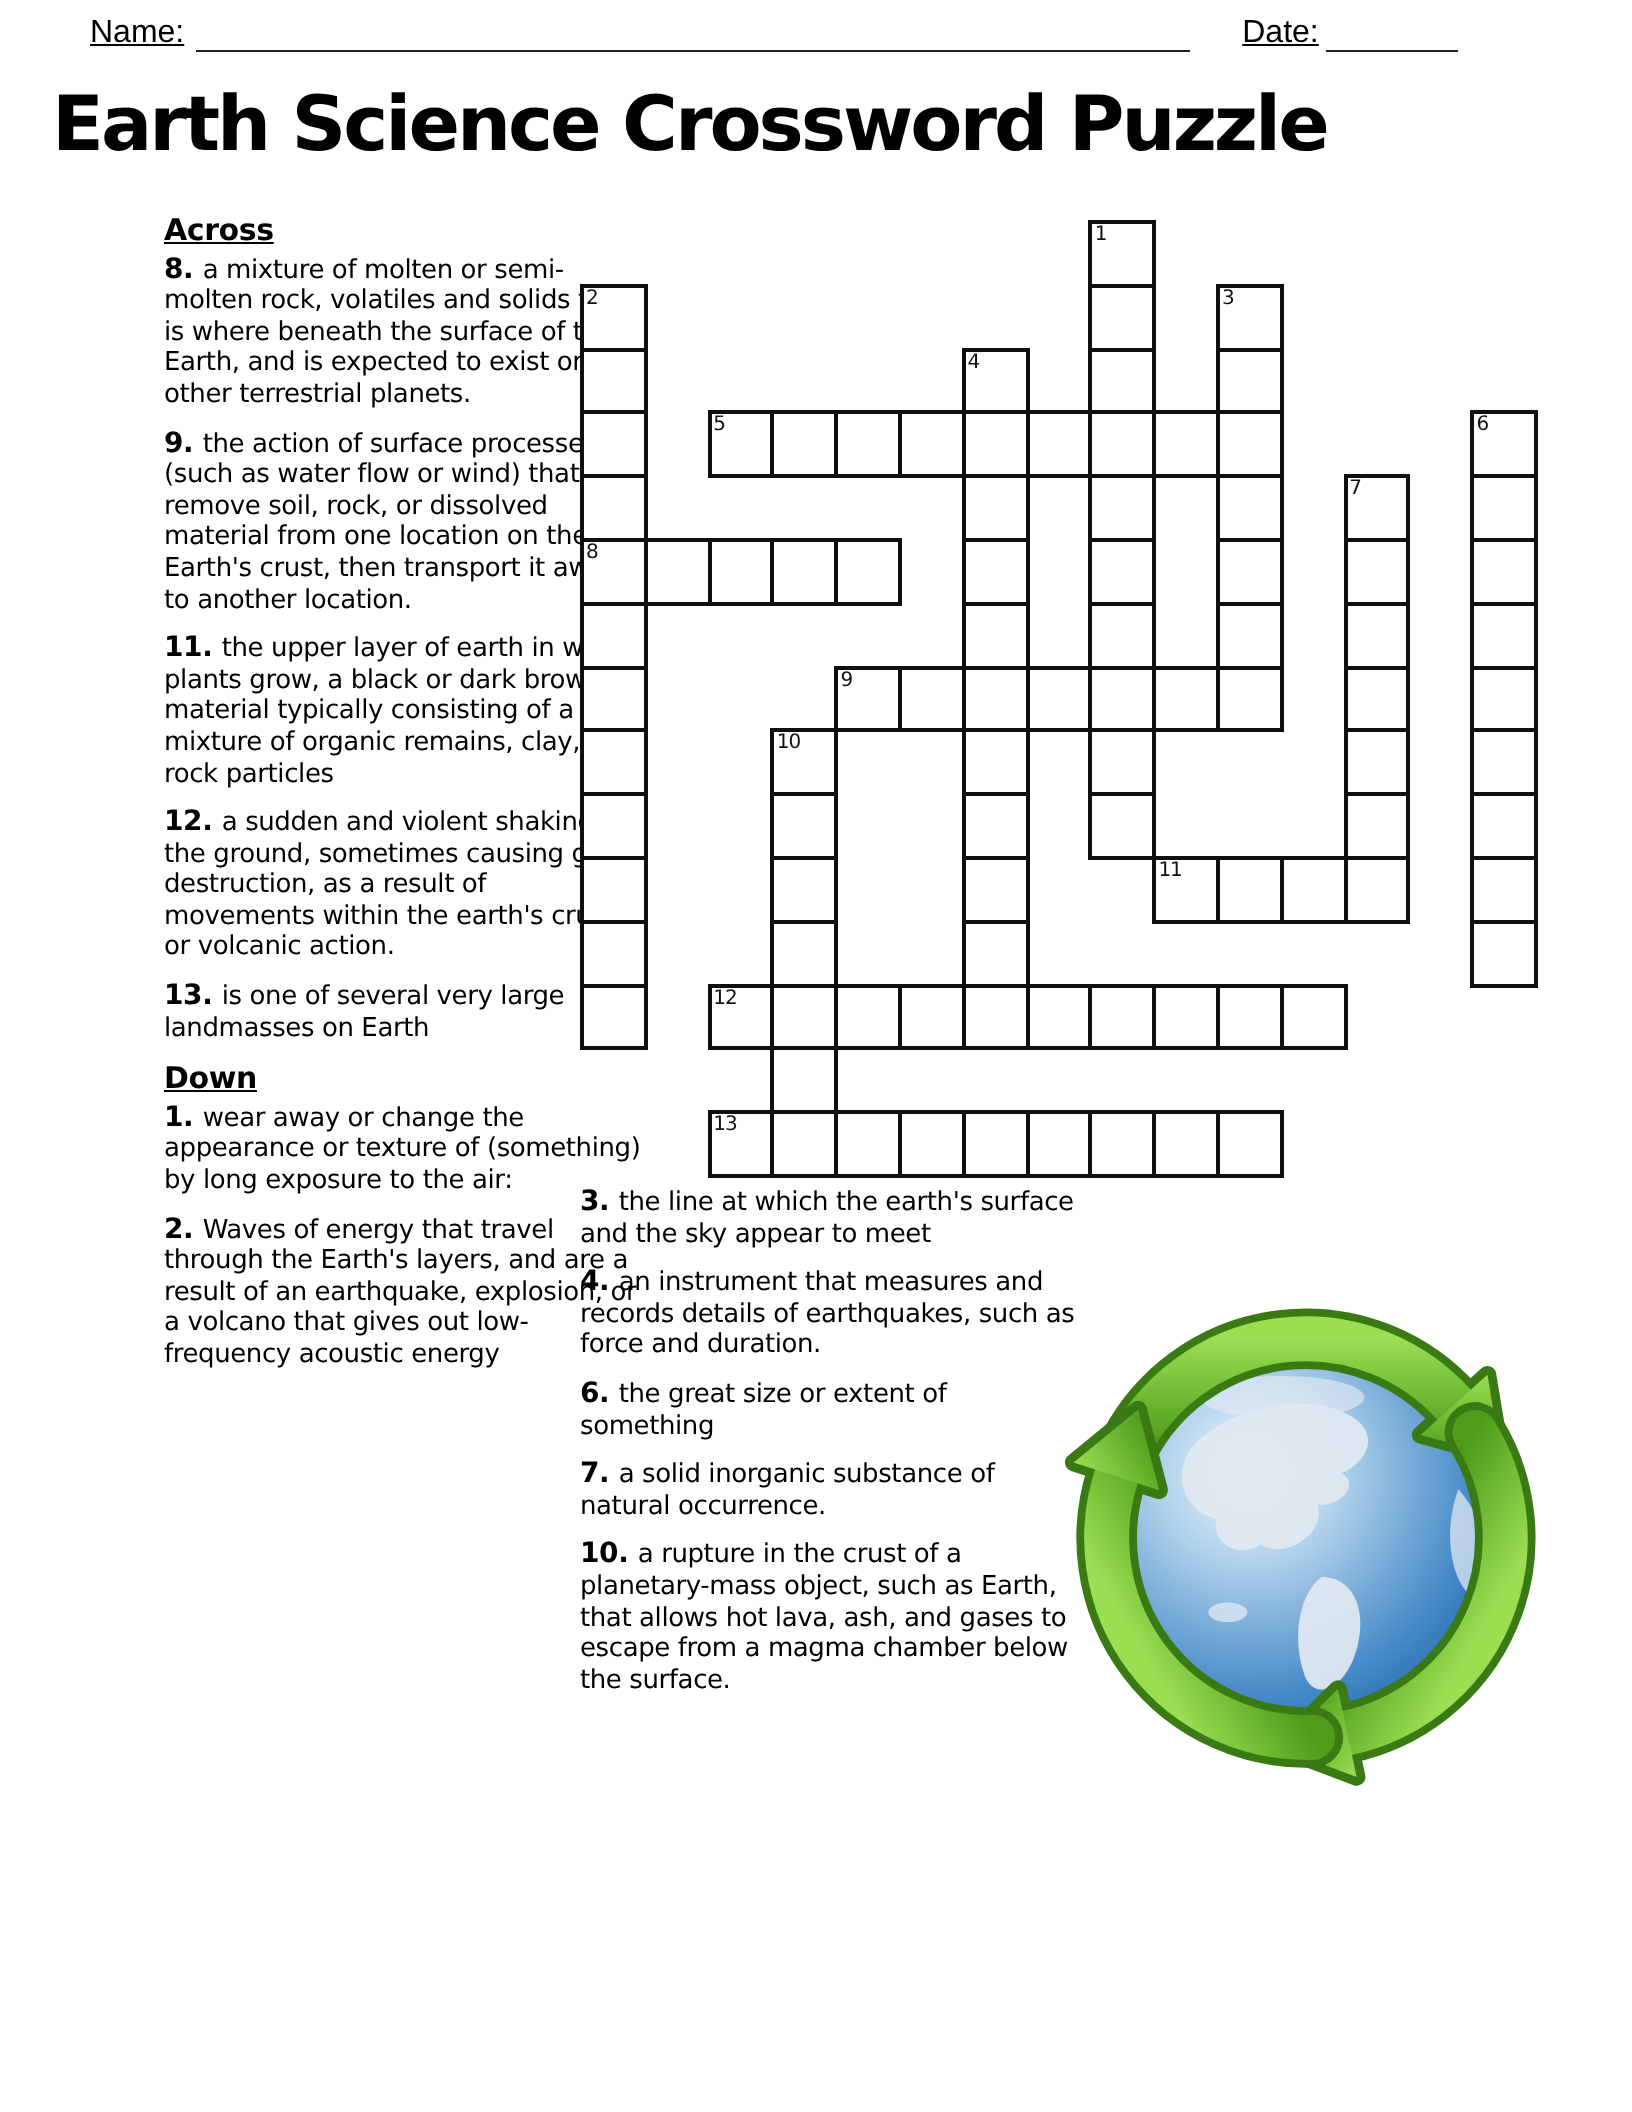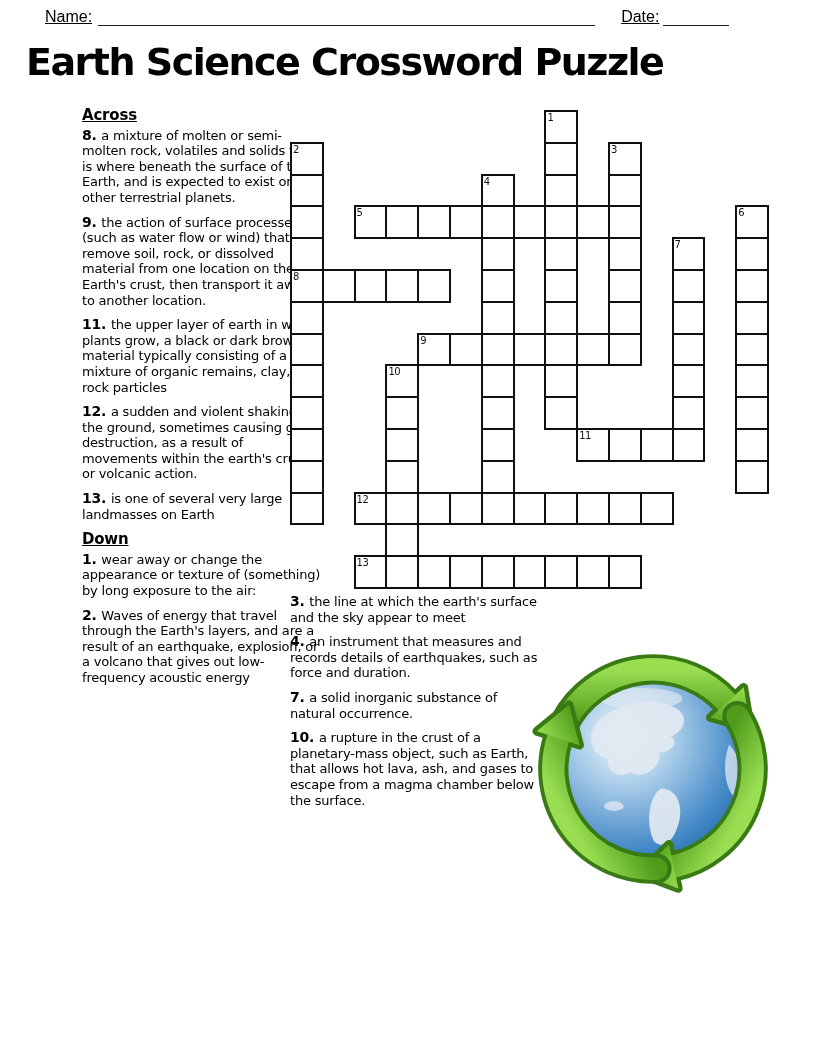--- a/index.html
+++ b/index.html
@@ -62,20 +62,21 @@
     <div>
         <div class="clue"><span class="cnum">1. </span><span>wear away or change the appearance or texture of (something) by long exposure to the air:</span></div>
         <div class="clue"><span class="cnum">2. </span><span>Waves of energy that travel through the Earth's layers, and are a result of an earthquake, explosion, or a volcano that gives out low-frequency acoustic energy</span></div>
       </div>
   </div>
 
   <div class="clue-col" id="col-mid">
     <div>
         <div class="clue"><span class="cnum">3. </span><span>the line at which the earth's surface and the sky appear to meet</span></div>
         <div class="clue"><span class="cnum">4. </span><span>an instrument that measures and records details of earthquakes, such as force and duration.</span></div>
+        <div class="clue"><span class="cnum">6. </span><span>the great size or extent of something</span></div>
         <div class="clue"><span class="cnum">7. </span><span>a solid inorganic substance of natural occurrence.</span></div>
         <div class="clue"><span class="cnum">10. </span><span>a rupture in the crust of a planetary-mass object, such as Earth, that allows hot lava, ash, and gases to escape from a magma chamber below the surface.</span></div>
       </div>
   </div>
 
   <div id="grid">
       <div class="cell" style="left: 254.4px; top: 0px;">
         <span class="num">1</span>
       </div>
       <div class="cell" style="left: 254.4px; top: 31.8px;"></div>

